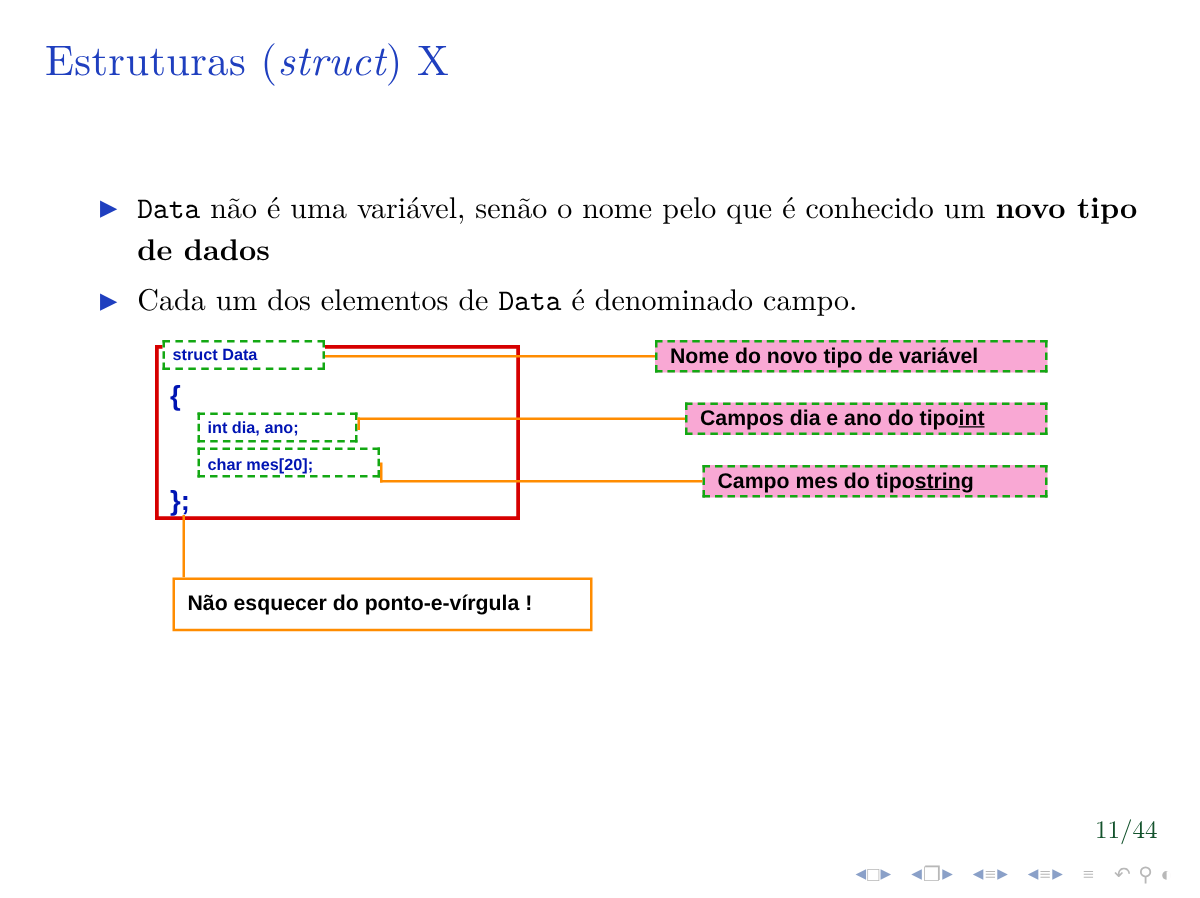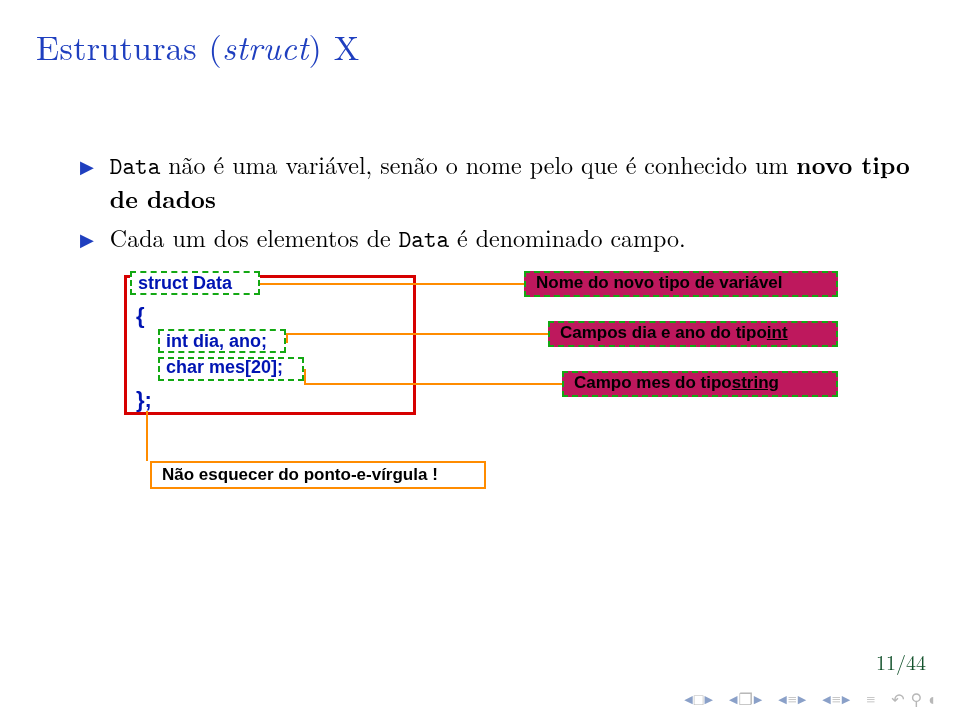--- a/index.html
+++ b/index.html
@@ -9,22 +9,22 @@
   .title .em { font-style: italic; }
   .content { margin-top: 78px; margin-left: 44px; font-size: 24px; color: #000; line-height: 1.35; }
   .bullet { display: flex; align-items: flex-start; margin-bottom: 6px; }
   .bullet .marker { color: #1f3fbf; font-size: 18px; margin-right: 16px; margin-top: 6px; flex: 0 0 auto; }
   .bullet .txt { flex: 1 1 auto; }
   .bold { font-weight: 700; }
   .tt { font-family: "Latin Modern Mono", "Courier New", monospace; }
   .diagram { position: relative; margin: 16px 0 0 44px; width: 838px; height: 234px; font-family: Arial, Helvetica, sans-serif; }
   .code-frame { position: absolute; left: 0; top: 4px; width: 292px; height: 140px; border: 3px solid #d60000; background: #fff; }
   .green-box { position: absolute; border: 2px dashed #13a813; background: #fff; display: flex; align-items: center; padding: 0 6px; }
-  .green-box.small { font-family: Arial, Helvetica, sans-serif; font-weight: 700; font-size: 18px; color: #0014b3; }
-  .label { position: absolute; border: 2px dashed #13a813; background: #be185d; font-family: Arial, Helvetica, sans-serif; font-weight: 700; font-size: 17px; color: #000; display: flex; align-items: flex-end; padding: 0 10px; }
+  .green-box.small { font-family: Arial, Helvetica, sans-serif; font-weight: 700; font-size: 13px; color: #0014b3; }
+  .label { position: absolute; border: 2px dashed #13a813; background: #f9a8d4; font-family: Arial, Helvetica, sans-serif; font-weight: 700; font-size: 17px; color: #000; display: flex; align-items: center; padding: 0 10px; }
   .brace { position: absolute; font-family: Arial, Helvetica, sans-serif; font-weight: 700; font-size: 22px; color: #0014b3; }
   .orange-box { position: absolute; border: 2px solid #ff8c00; background: #fff; font-family: Arial, Helvetica, sans-serif; font-weight: 700; font-size: 17px; color: #000; display: flex; align-items: center; padding: 0 10px; }
   .conn { position: absolute; background: #ff8c00; }
   .page-num { position: absolute; right: 34px; bottom: 42px; color: #14532d; font-size: 20px; }
   .nav { position: absolute; right: 22px; bottom: 8px; display: flex; align-items: center; gap: 6px; color: #9aa; font-size: 14px; }
   .nav .tri { color: #8aa0c8; font-size: 11px; }
   .nav .sym { color: #b8b8b8; font-size: 16px; }
   .nav .group { display: flex; align-items: center; gap: 1px; margin-right: 10px; }
   .under { text-decoration: underline; }
 </style>
@@ -83,21 +83,21 @@
 
       <div class="conn" style="left:162px; top:70px; width:2px; height:2px;"></div>
       <div class="conn" style="left:162px; top:62px; width:262px; height:2px;"></div>
       <div class="conn" style="left:162px; top:62px; width:2px; height:10px;"></div>
 
       <div class="conn" style="left:180px; top:98px; width:2px; height:16px;"></div>
       <div class="conn" style="left:180px; top:112px; width:258px; height:2px;"></div>
 
       <div class="conn" style="left:22px; top:140px; width:2px; height:50px;"></div>
 
-      <div class="orange-box" style="left:26px; top:190px; width:336px; height:28px;">
+      <div class="orange-box" style="left:14px; top:190px; width:336px; height:43px;">
         <span>Não esquecer do ponto-e-vírgula !</span>
       </div>
 
     </div>
   </div>
 
   <div class="page-num">11/44</div>
 
   <div class="nav">
     <div class="group">

